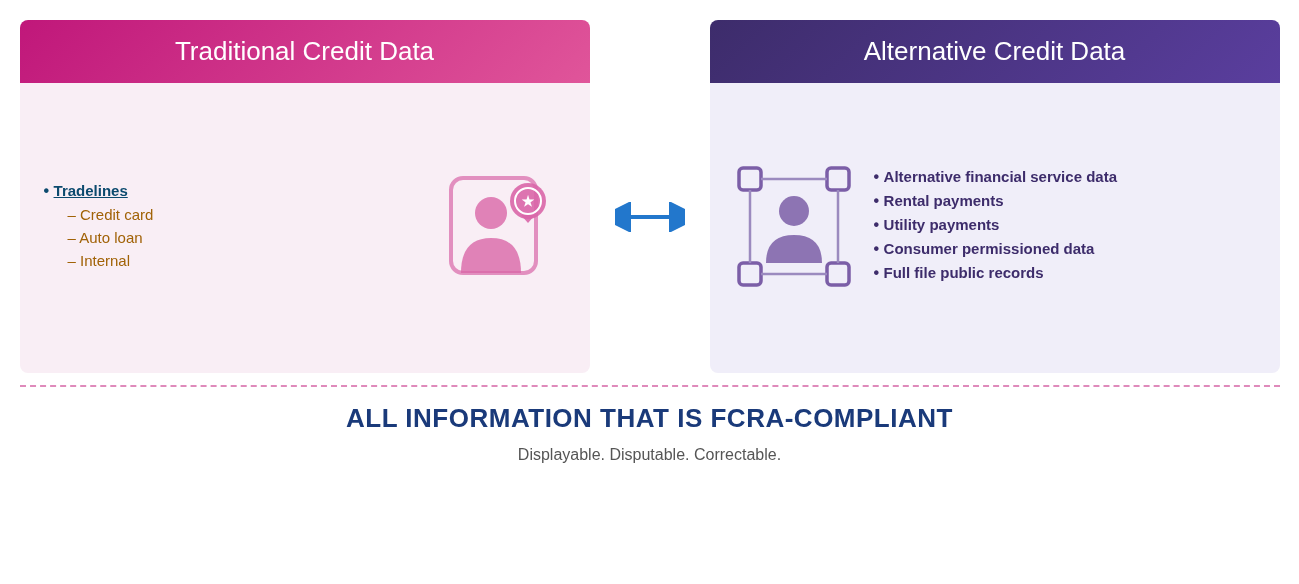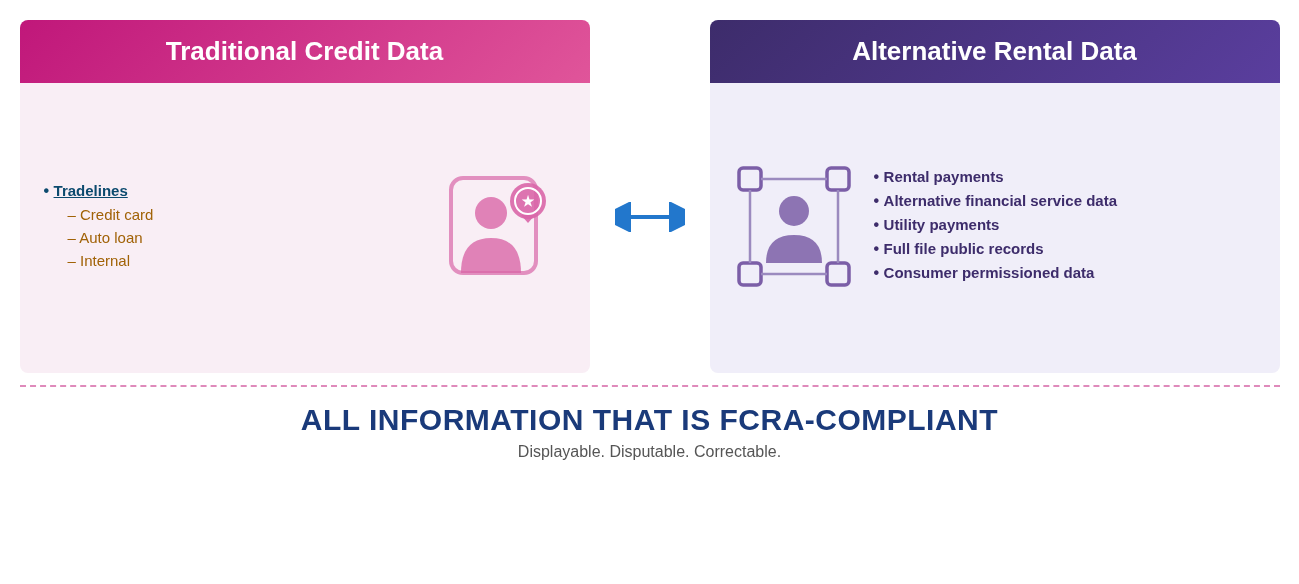--- a/index.html
+++ b/index.html
@@ -27,21 +27,21 @@
     .panel {
       flex: 1;
       border-radius: 8px;
       overflow: hidden;
     }
 
     .panel-header {
       padding: 16px 27px;
       text-align: center;
       font-size: 26px;
-      font-weight: bold;
+      font-weight: normal;
       color: #ffffff;
     }
 
     .panel-left .panel-header {
       background: linear-gradient(135deg, #c0177a, #e0559a);
     }
 
     .panel-right .panel-header {
       background: linear-gradient(135deg, #3d2c6b, #5a3e9e);
     }
@@ -132,30 +132,30 @@
       opacity: 0.5;
     }
 
     
     .footer {
       text-align: center;
       margin-top: 16px;
     }
 
     .footer-title {
-      font-size: 30px;
+      font-size: 26px;
       font-weight: bold;
       color: #1a3a7a;
       letter-spacing: 0.5px;
     }
 
     .footer-sub {
       font-size: 16px;
       color: #555;
-      margin-top: 6px;
+      margin-top: 12px;
     }
   </style>
 </head>
 <body>
 
 <div class="main-content">
 
   <div class="panel panel-left">
     <div class="panel-header">Traditional Credit Data</div>
     <div class="panel-body">
@@ -194,21 +194,21 @@
         </marker>
         <marker id="arrowRight" markerWidth="8" markerHeight="8" refX="2" refY="4" orient="auto">
           <path d="M0,0 L8,4 L0,8 Z" fill="#2277cc"></path>
         </marker>
       </defs>
       <line x1="8" y1="15" x2="62" y2="15" stroke="#2277cc" stroke-width="4" marker-start="url(#arrowLeft)" marker-end="url(#arrowRight)"></line>
     </svg>
   </div>
 
   <div class="panel panel-right">
-    <div class="panel-header">Alternative Rental Data</div>
+    <div class="panel-header">Alternative Credit Data</div>
     <div class="panel-body">
       <div class="icon-area">
 
         <svg class="right-icon-svg" viewBox="0 0 120 130" xmlns="http://www.w3.org/2000/svg">
 
           <rect x="5" y="5" width="22" height="22" rx="4" fill="none" stroke="#7b5ea7" stroke-width="3.5"></rect>
           <rect x="93" y="5" width="22" height="22" rx="4" fill="none" stroke="#7b5ea7" stroke-width="3.5"></rect>
           <rect x="5" y="100" width="22" height="22" rx="4" fill="none" stroke="#7b5ea7" stroke-width="3.5"></rect>
           <rect x="93" y="100" width="22" height="22" rx="4" fill="none" stroke="#7b5ea7" stroke-width="3.5"></rect>
 
@@ -216,25 +216,25 @@
           <line x1="27" y1="111" x2="93" y2="111" stroke="#9b8abf" stroke-width="2.5"></line>
           <line x1="16" y1="27" x2="16" y2="100" stroke="#9b8abf" stroke-width="2.5"></line>
           <line x1="104" y1="27" x2="104" y2="100" stroke="#9b8abf" stroke-width="2.5"></line>
 
           <circle cx="60" cy="48" r="15" fill="#7b5ea7" opacity="0.85"></circle>
 
           <path d="M32 100 Q32 72 60 72 Q88 72 88 100" fill="#7b5ea7" opacity="0.85"></path>
         </svg>
       </div>
       <ul class="panel-list">
+        <li class="main-item">Alternative financial service data</li>
         <li class="main-item">Rental payments</li>
-        <li class="main-item">Alternative financial service data</li>
         <li class="main-item">Utility payments</li>
+        <li class="main-item">Consumer permissioned data</li>
         <li class="main-item">Full file public records</li>
-        <li class="main-item">Consumer permissioned data</li>
       </ul>
     </div>
   </div>
 </div>
 
 <div class="divider-row"></div>
 
 <div class="footer">
   <div class="footer-title">ALL INFORMATION THAT IS FCRA-COMPLIANT</div>
   <div class="footer-sub">Displayable. Disputable. Correctable.</div>

